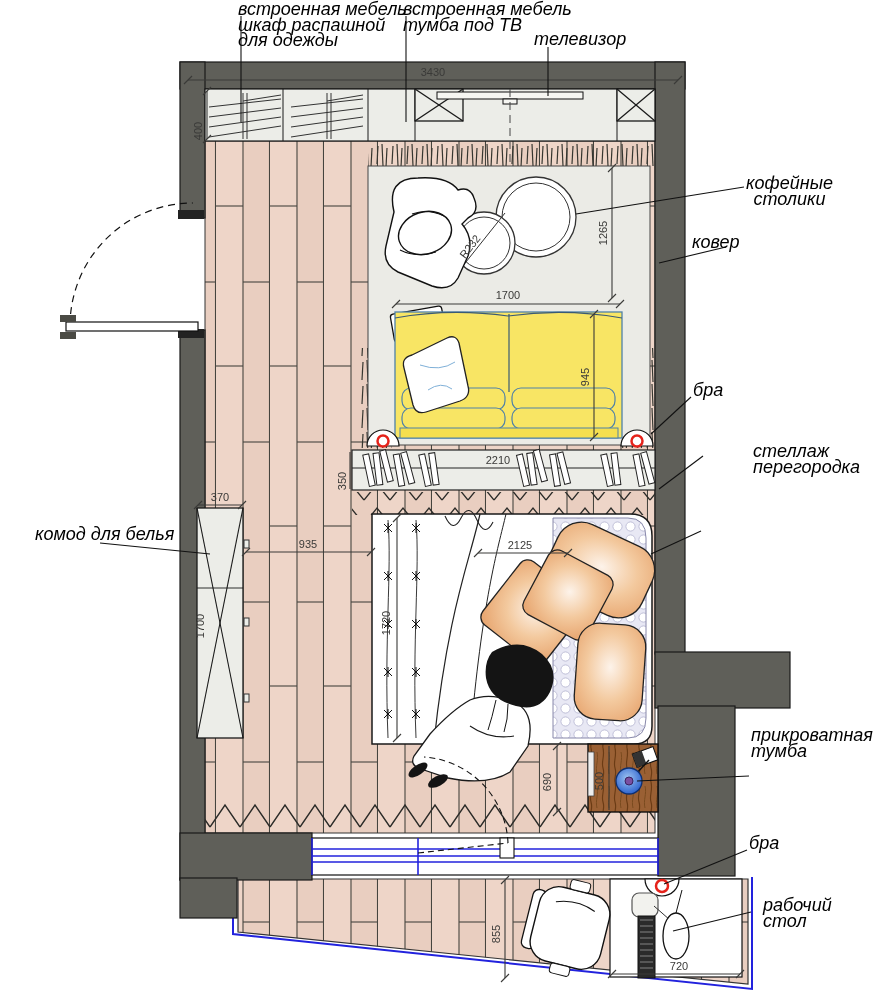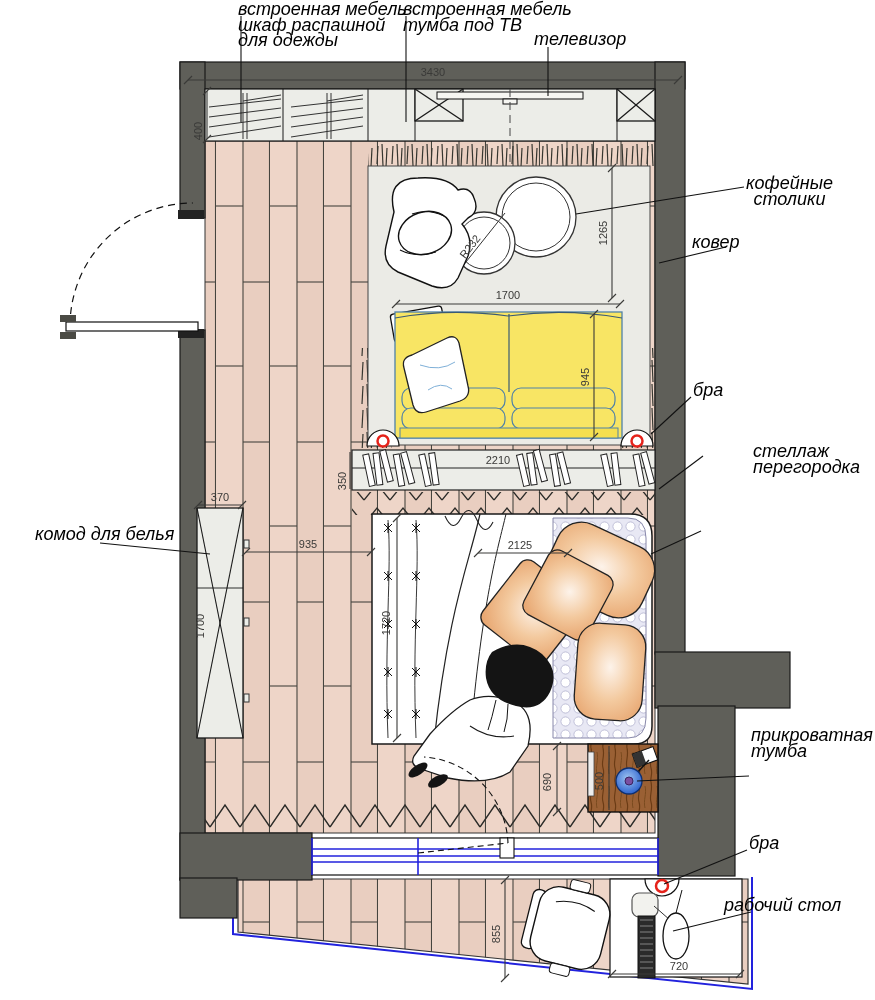--- a/index.html
+++ b/index.html
@@ -445,15 +445,15 @@
 тумба под ТВ</div>
 <div class="callout" style="left:534px;top:32px;">телевизор</div>
 <div class="callout right" style="left:746px;top:176px;">кофейные
 столики</div>
 <div class="callout" style="left:692px;top:235px;">ковер</div>
 <div class="callout" style="left:693px;top:383px;">бра</div>
 <div class="callout" style="left:705px;top:444px;margin-left:48px;">стеллаж перегородка</div>
 <div class="callout" style="left:3px;top:527px;margin-left:32px;">комод для белья</div>
 <div class="callout" style="left:751px;top:716px;margin-top:12px;">прикроватная тумба</div>
 <div class="callout" style="left:749px;top:836px;">бра</div>
-<div class="callout" style="left:724px;top:898px;">рабочий стол</div>
+<div class="callout" style="left:763px;top:898px;">рабочий стол</div>
 
 </div>
 
 </body></html>

